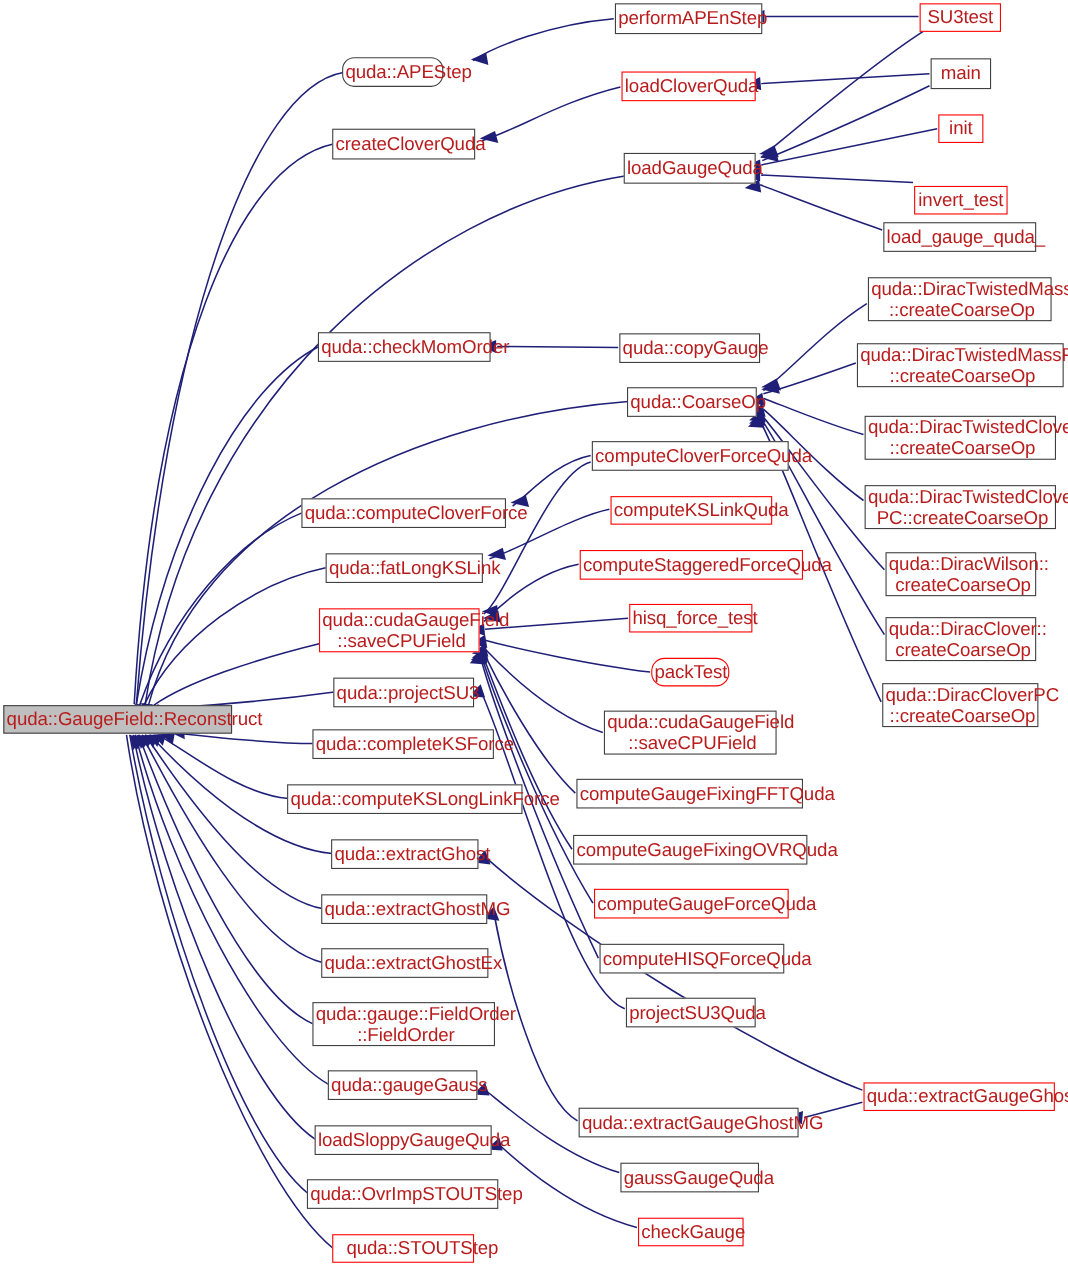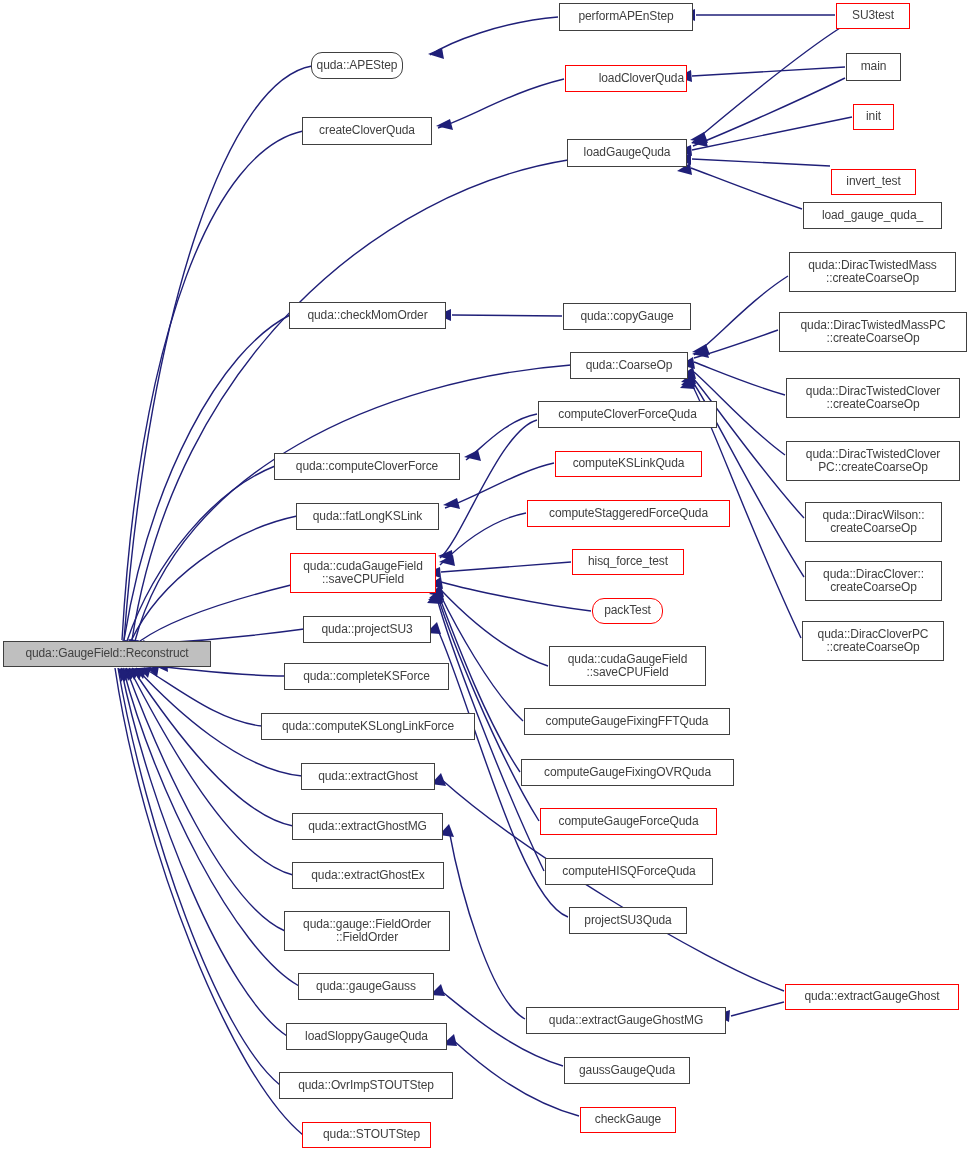--- a/index.html
+++ b/index.html
@@ -29,25 +29,25 @@
   }
   .edge-head {
     fill: #1f1f78;
     stroke: none;
   }
   .node-box {
     position: absolute;
     box-sizing: border-box;
     display: flex;
     align-items: center;
-    justify-content: flex-end;
+    justify-content: flex-start;
     text-align: center;
     line-height: 1.12;
-    font-size: 12px;
-    color: #404040;
+    font-size: 17px;
+    color: #b91c1c;
     background: #ffffff;
     border: 1.4px solid #404040;
     white-space: pre-line;
     letter-spacing: -0.1px;
   }
   .node-box.red {
     border-color: #ff0000;
   }
   .node-box.root {
     background: #bfbfbf;
@@ -194,21 +194,21 @@
 
       <path class="edge-path" d="M579,1116 C520,1100 475,1060 453,1040"></path>
       <path class="edge-head" d="M454,1034 l-12,11 l15,1 Z"></path>
     </g>
   </svg>
 
   <div class="node-box root" style="left:3px;  top:641px;  width:208px; height:26px;"><span class="node-label">quda::GaugeField::Reconstruct</span></div>
   <div class="node-box" style="left:311px;top:52px;   width:92px; height:27px;border-radius:11px;"><span class="node-label">quda::APEStep</span></div>
   <div class="node-box" style="left:302px;top:117px;  width:130px; height:28px;"><span class="node-label">createCloverQuda</span></div>
   <div class="node-box" style="left:559px;top:3px;    width:134px; height:28px;"><span class="node-label">performAPEnStep</span></div>
-  <div class="node-box red" style="left:565px;top:65px;   width:122px; height:27px;padding-left:32px;"><span class="node-label">loadCloverQuda</span></div>
+  <div class="node-box red" style="left:565px;top:65px;   width:122px; height:27px;"><span class="node-label">loadCloverQuda</span></div>
   <div class="node-box" style="left:567px;top:139px;  width:120px; height:28px;"><span class="node-label">loadGaugeQuda</span></div>
   <div class="node-box red" style="left:836px;top:3px;    width:74px;  height:26px;"><span class="node-label">SU3test</span></div>
   <div class="node-box" style="left:846px;top:53px;   width:55px;  height:28px;"><span class="node-label">main</span></div>
   <div class="node-box red" style="left:853px;top:104px;  width:41px;  height:26px;"><span class="node-label">init</span></div>
   <div class="node-box red" style="left:831px;top:169px;  width:85px;  height:26px;"><span class="node-label">invert_test</span></div>
   <div class="node-box" style="left:803px;top:202px;  width:139px; height:27px;"><span class="node-label">load_gauge_quda_</span></div>
   <div class="node-box" style="left:289px;top:302px;  width:157px; height:27px;"><span class="node-label">quda::checkMomOrder</span></div>
   <div class="node-box" style="left:563px;top:303px;  width:128px; height:27px;"><span class="node-label">quda::copyGauge</span></div>
   <div class="node-box" style="left:570px;top:352px;  width:118px; height:27px;"><span class="node-label">quda::CoarseOp</span></div>
   <div class="node-box" style="left:789px;top:252px;  width:167px; height:40px;"><span class="node-label">quda::DiracTwistedMass

